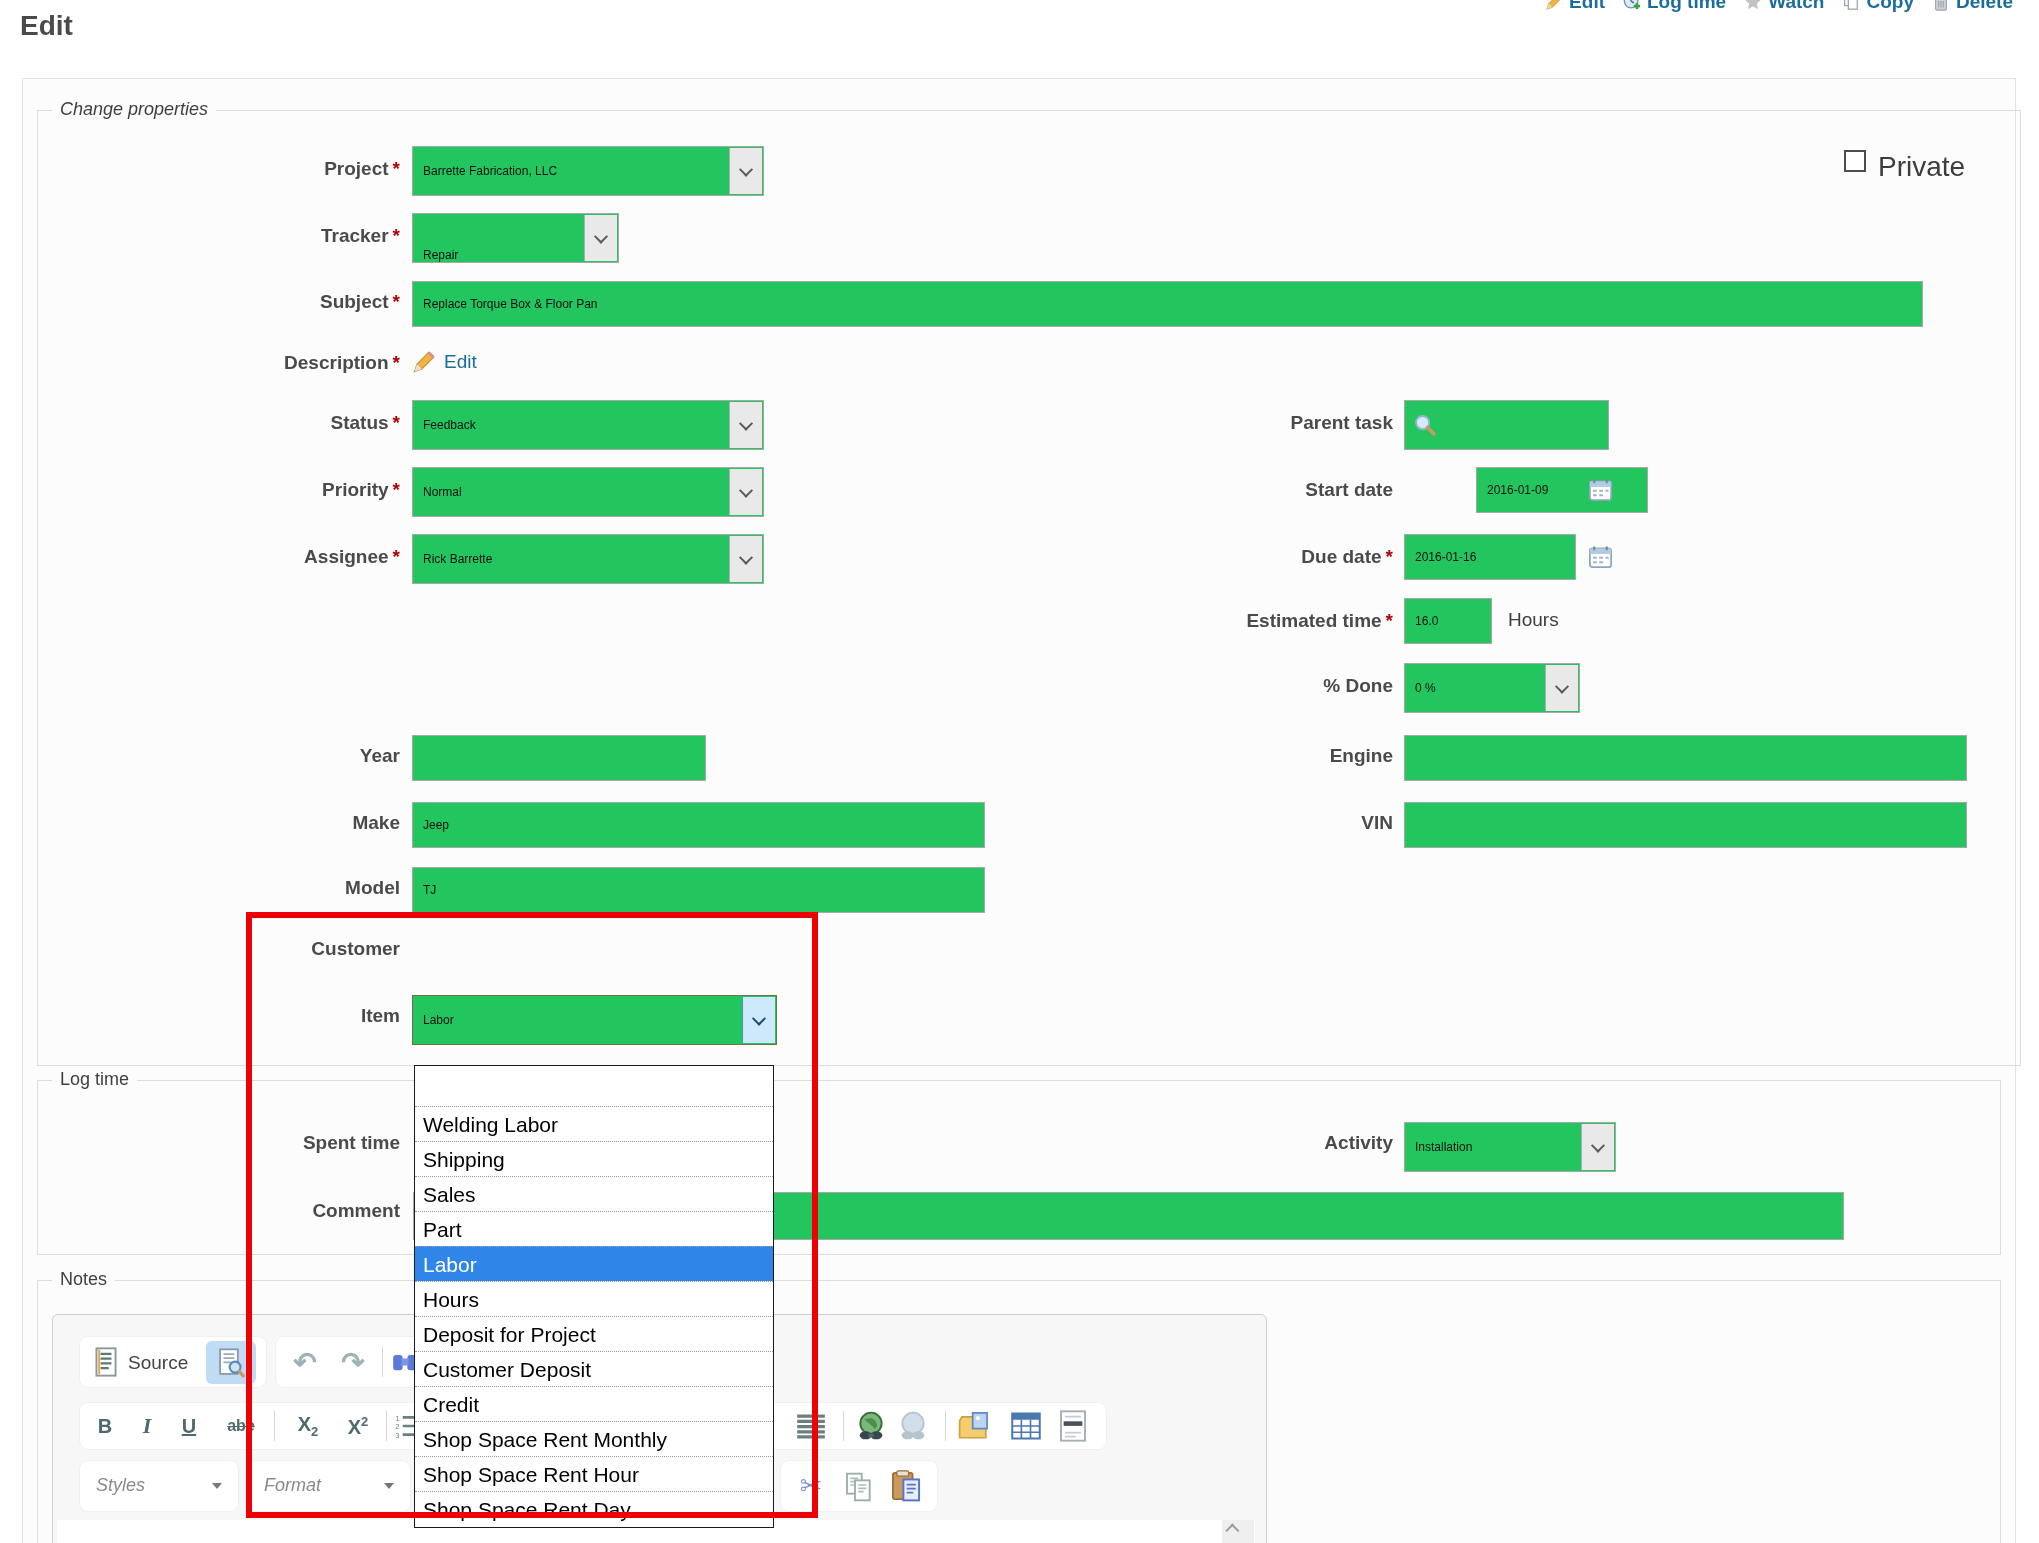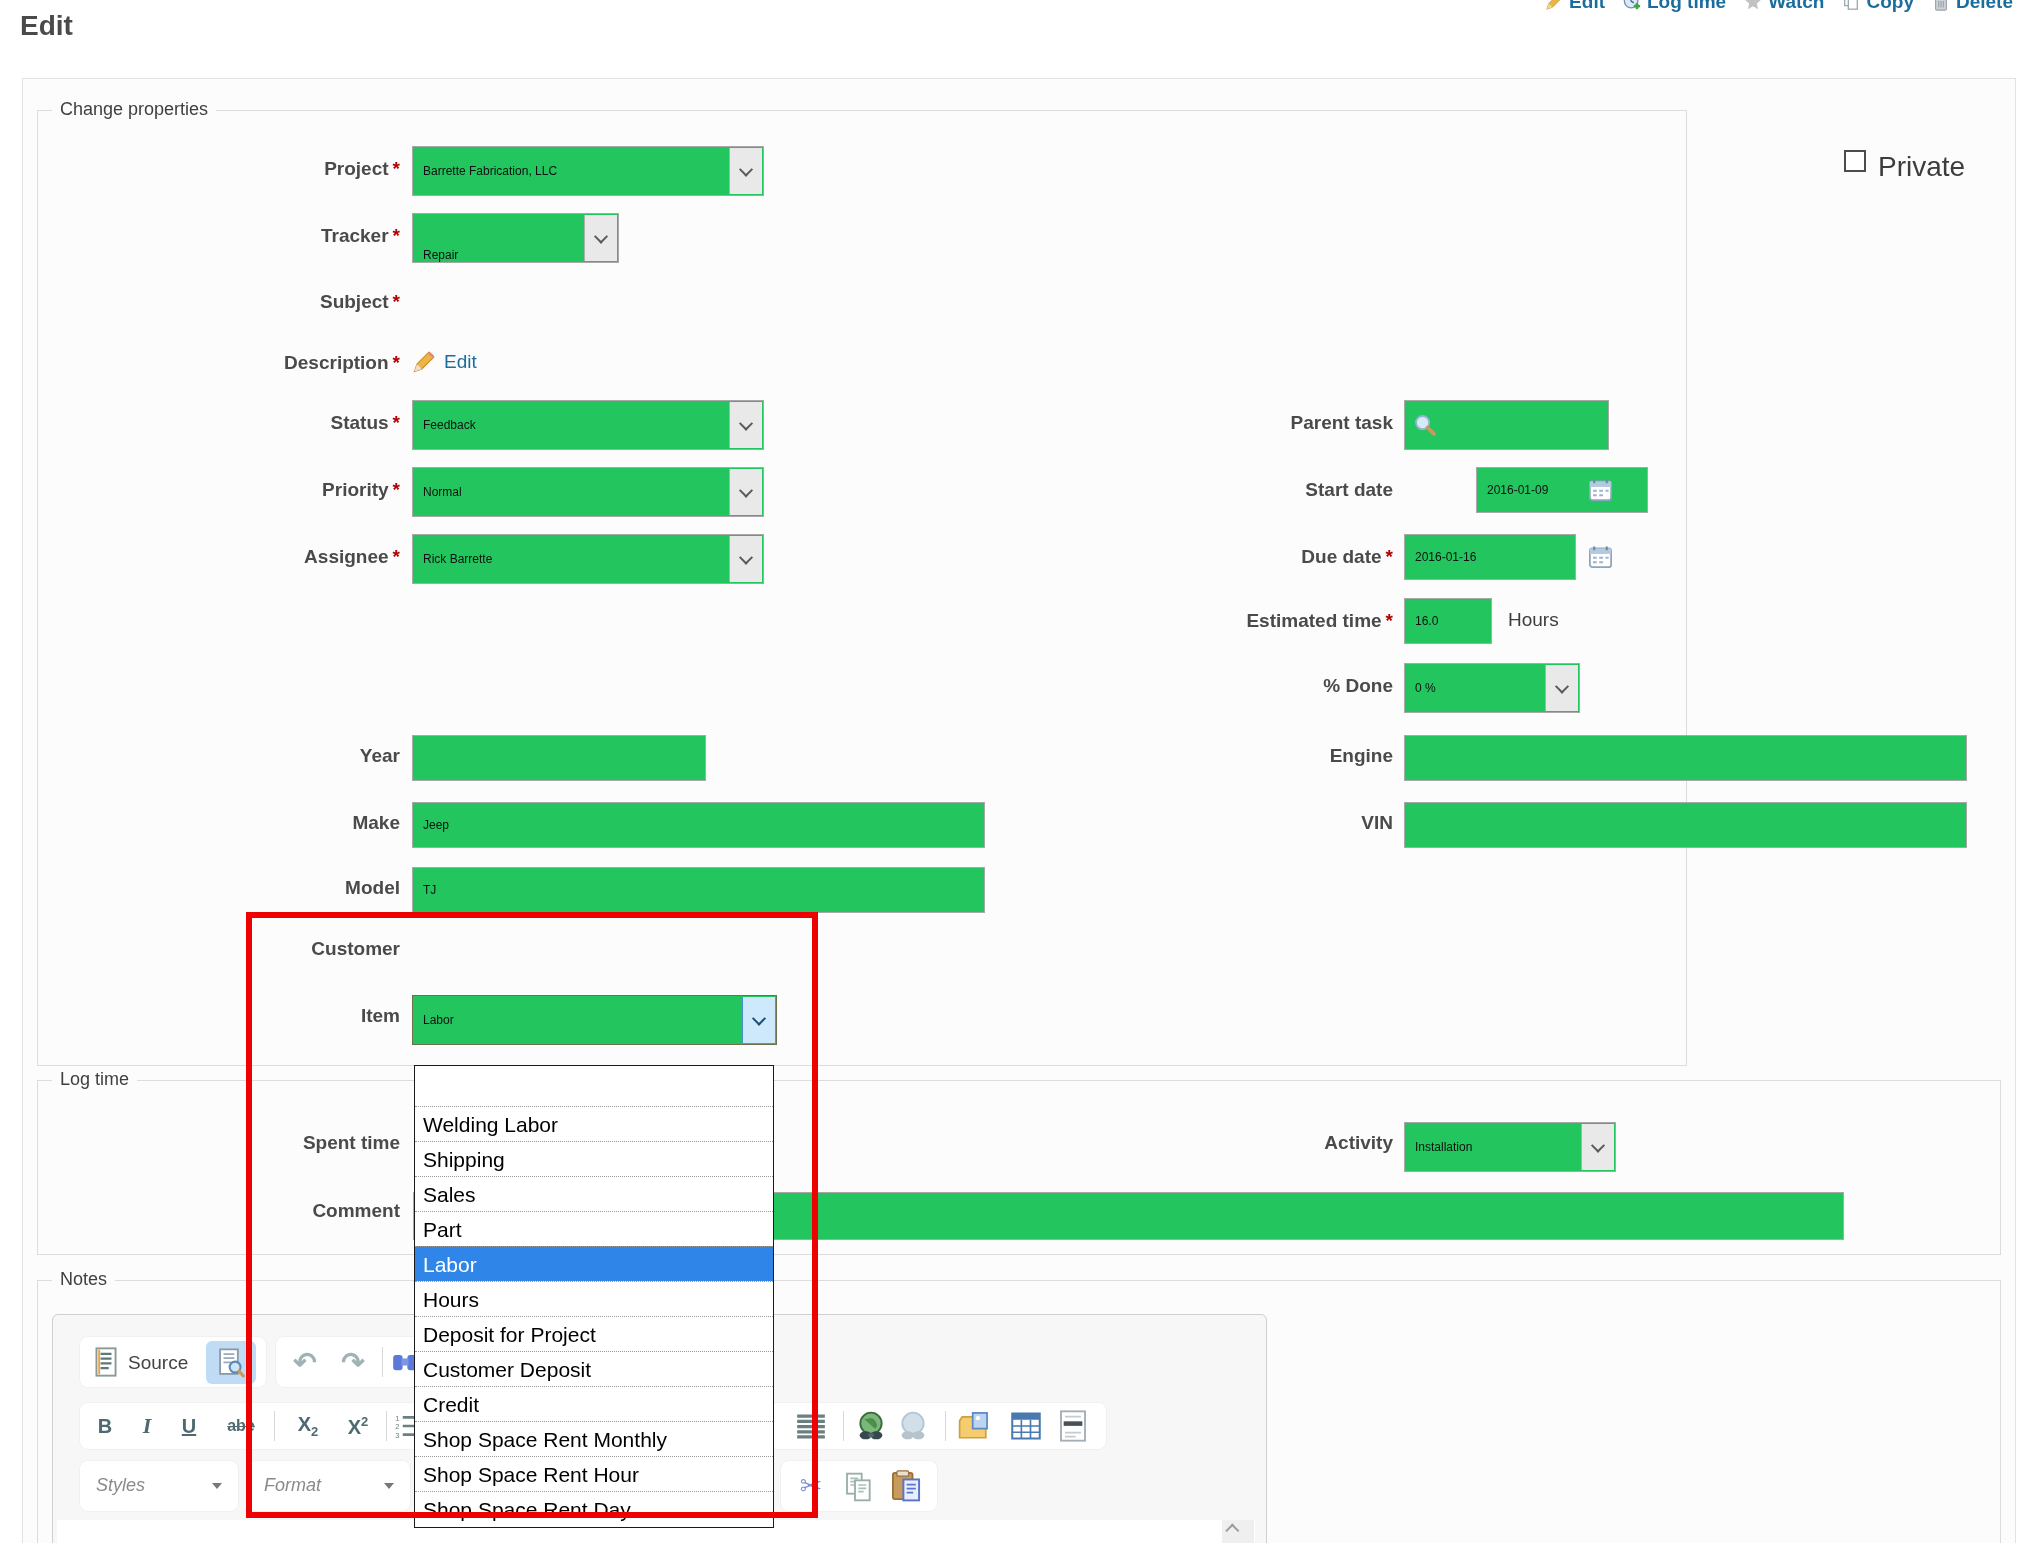--- a/index.html
+++ b/index.html
@@ -104,41 +104,44 @@
           </svg>
       </span>
       <span>Delete</span>
     </a>
   </div>
 
   <div class="h2">Edit</div>
 
   <div class="box"></div>
 
-  <div class="fs" style="left:37px; top:110px; width:1650px; height:956px;">
+  <div class="fs" style="left:37px; top:110px; width:1984px; height:956px;font-style:italic;">
     <span class="fs-legend">Change properties</span>
   </div>
 
   <div class="lbl" style="left:40px; top:158px;"><span>Project</span><span class="req">*</span></div>
   <div class="sel" style="left:412px; top:146px; width:352px; height:50px;">
     <span>Barrette Fabrication, LLC</span>
     <span class="sbtn">
         <span class="chev"></span>
       </span>
   </div>
 
   <div class="lbl" style="left:40px; top:225px;"><span>Tracker</span><span class="req">*</span></div>
   <div class="sel" style="left:412px; top:213px; width:207px; height:50px;align-items:flex-end;">
     <span>Repair</span>
     <span class="sbtn">
         <span class="chev"></span>
       </span>
   </div>
 
   <div class="lbl" style="left:40px; top:291px;"><span>Subject</span><span class="req">*</span></div>
+  <div class="inp" style="left:412px; top:281px; width:1511px; height:46px;">
+    <span>Replace Torque Box &amp; Floor Pan</span>
+  </div>
 
   <div class="lbl" style="left:40px; top:352px;"><span>Description</span><span class="req">*</span></div>
   <a class="link" style="position:absolute; left:412px; top:350px; display:flex; gap:8px; align-items:center;">
     <span class="icon">
       <svg width="24" height="24" viewBox="0 0 20 20">
           <path d="M2 18l2.2-6.2L14 2l4 4L8.2 15.8z" fill="#f0b445" stroke="#c9932f" stroke-width="1"></path>
           <path d="M2 18l2.2-6.2 4 4z" fill="#f0dede"></path>
           <path d="M14 2l4 4" stroke="#d88" stroke-width="2"></path>
         </svg>
     </span>

